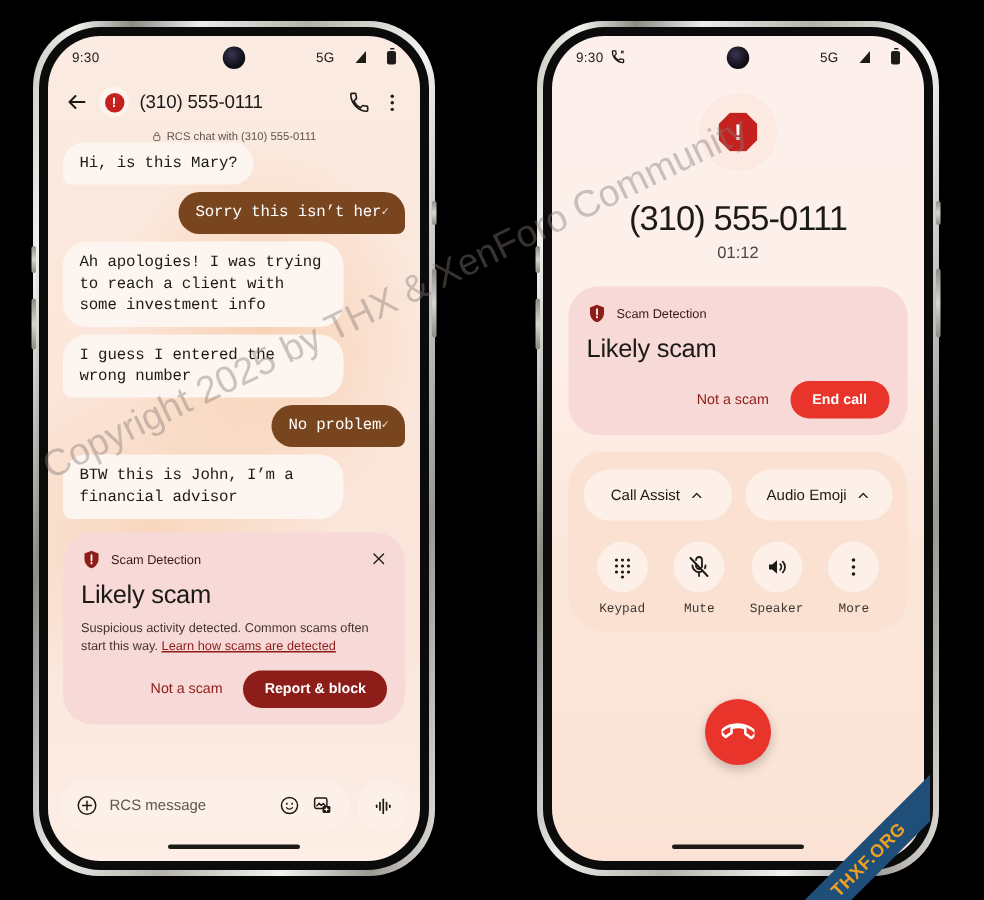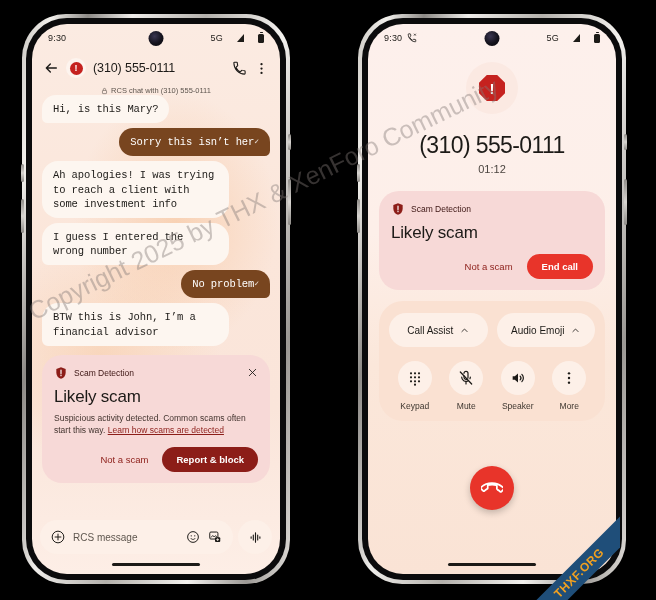--- a/index.html
+++ b/index.html
@@ -181,21 +181,21 @@
     margin: 11px 11px 0; background:#fae1d2; border-radius: 24px;
     padding: 12px 10px 10px;
   }
   .chip-row { display:flex; gap:9px; }
   .chip {
     flex:1 1 0; background:#fdf0e8; border-radius: 20px; height: 34px;
     display:flex; align-items:center; justify-content:center; gap:7px;
     font-size:10px; color:#1c1a17;
   }
   .chev { width:9px; height:9px; }
-  .ctrl-row { display:flex; margin-top: 14px; }
+  .ctrl-row { display:flex; margin-top: 14px; font-family: Liberation Mono, monospace; }
   .ctrl { flex:1 1 0; display:flex; flex-direction:column; align-items:center; gap:6px; }
   .ctrl-circle {
     width: 34px; height:34px; border-radius:50%; background:#fdf0e8;
     display:flex; align-items:center; justify-content:center;
   }
   .ctrl-label { font-size:8.5px; color:#3d362f; }
   .hangup-wrap { flex:1 1 auto; display:flex; align-items:center; justify-content:center; }
   .hangup {
     width: 44px; height:44px; border-radius:50%; background:#e8342a;
     display:flex; align-items:center; justify-content:center;

